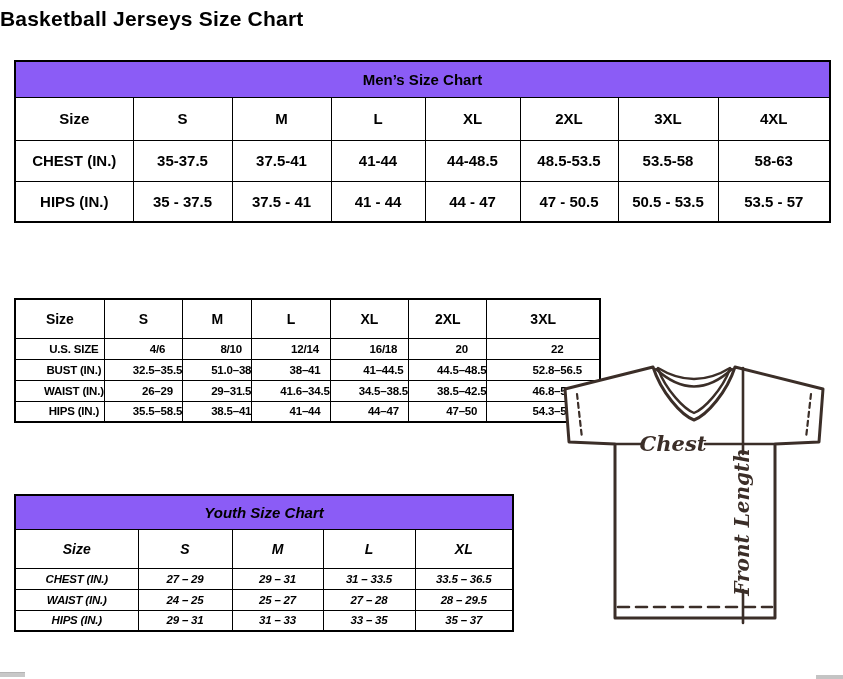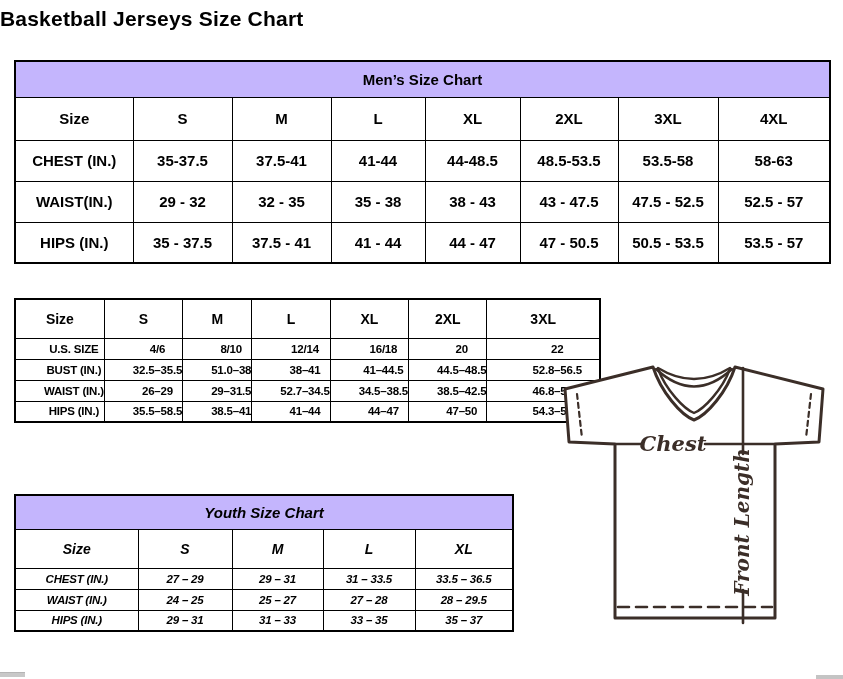--- a/index.html
+++ b/index.html
@@ -4,21 +4,21 @@
 <style>
   * { margin:0; padding:0; box-sizing:border-box; }
   html,body { width:843px; height:679px; background:#ffffff; overflow:hidden; position:relative;
               font-family:"Liberation Sans", sans-serif; color:#000; }
   .page-title { position:absolute; top:7px; left:0; width:810px; text-align:left;
                 font-size:21px; font-weight:bold; letter-spacing:0.2px; }
 
   table { border-collapse:collapse; table-layout:fixed; position:absolute;
           border:2px solid #000; font-weight:bold; text-align:center; background:#fff; }
   td { border:1px solid #000; padding:0; vertical-align:middle; overflow:hidden; white-space:nowrap; }
-  .title-row td { background:#c4b5fd; font-size:15px; }
+  .title-row td { background:#8b5cf6; font-size:15px; }
 
   
   .t-mens { left:14px; top:60px; }
   .t-mens .title-row td { height:36px; }
   .t-mens .head-row td  { height:43px; font-size:15px; }
   .t-mens .data-row td  { height:41px; font-size:15px; }
 
   
   .t-womens { left:14px; top:298px; }
   .t-womens .title-row td { height:34px; }
@@ -70,30 +70,20 @@
       </tr>
       <tr class="data-row">
         <td class="row-label">CHEST (IN.)</td>
         <td>35-37.5</td>
         <td>37.5-41</td>
         <td>41-44</td>
         <td>44-48.5</td>
         <td>48.5-53.5</td>
         <td>53.5-58</td>
         <td>58-63</td>
-      </tr>
-      <tr class="data-row">
-        <td class="row-label">WAIST(IN.)</td>
-        <td>29 - 32</td>
-        <td>32 - 35</td>
-        <td>35 - 38</td>
-        <td>38 - 43</td>
-        <td>43 - 47.5</td>
-        <td>47.5 - 52.5</td>
-        <td>52.5 - 57</td>
       </tr>
       <tr class="data-row">
         <td class="row-label">HIPS (IN.)</td>
         <td>35 - 37.5</td>
         <td>37.5 - 41</td>
         <td>41 - 44</td>
         <td>44 - 47</td>
         <td>47 - 50.5</td>
         <td>50.5 - 53.5</td>
         <td>53.5 - 57</td>
@@ -135,21 +125,21 @@
         <td>51.0–38</td>
         <td>38–41</td>
         <td>41–44.5</td>
         <td>44.5–48.5</td>
         <td>52.8–56.5</td>
       </tr>
       <tr class="data-row">
         <td class="row-label">WAIST (IN.)</td>
         <td>26–29</td>
         <td>29–31.5</td>
-        <td>52.7–34.5</td>
+        <td>41.6–34.5</td>
         <td>34.5–38.5</td>
         <td>38.5–42.5</td>
         <td>46.8–50.3</td>
       </tr>
       <tr class="data-row">
         <td class="row-label">HIPS (IN.)</td>
         <td>35.5–58.5</td>
         <td>38.5–41</td>
         <td>41–44</td>
         <td>44–47</td>

